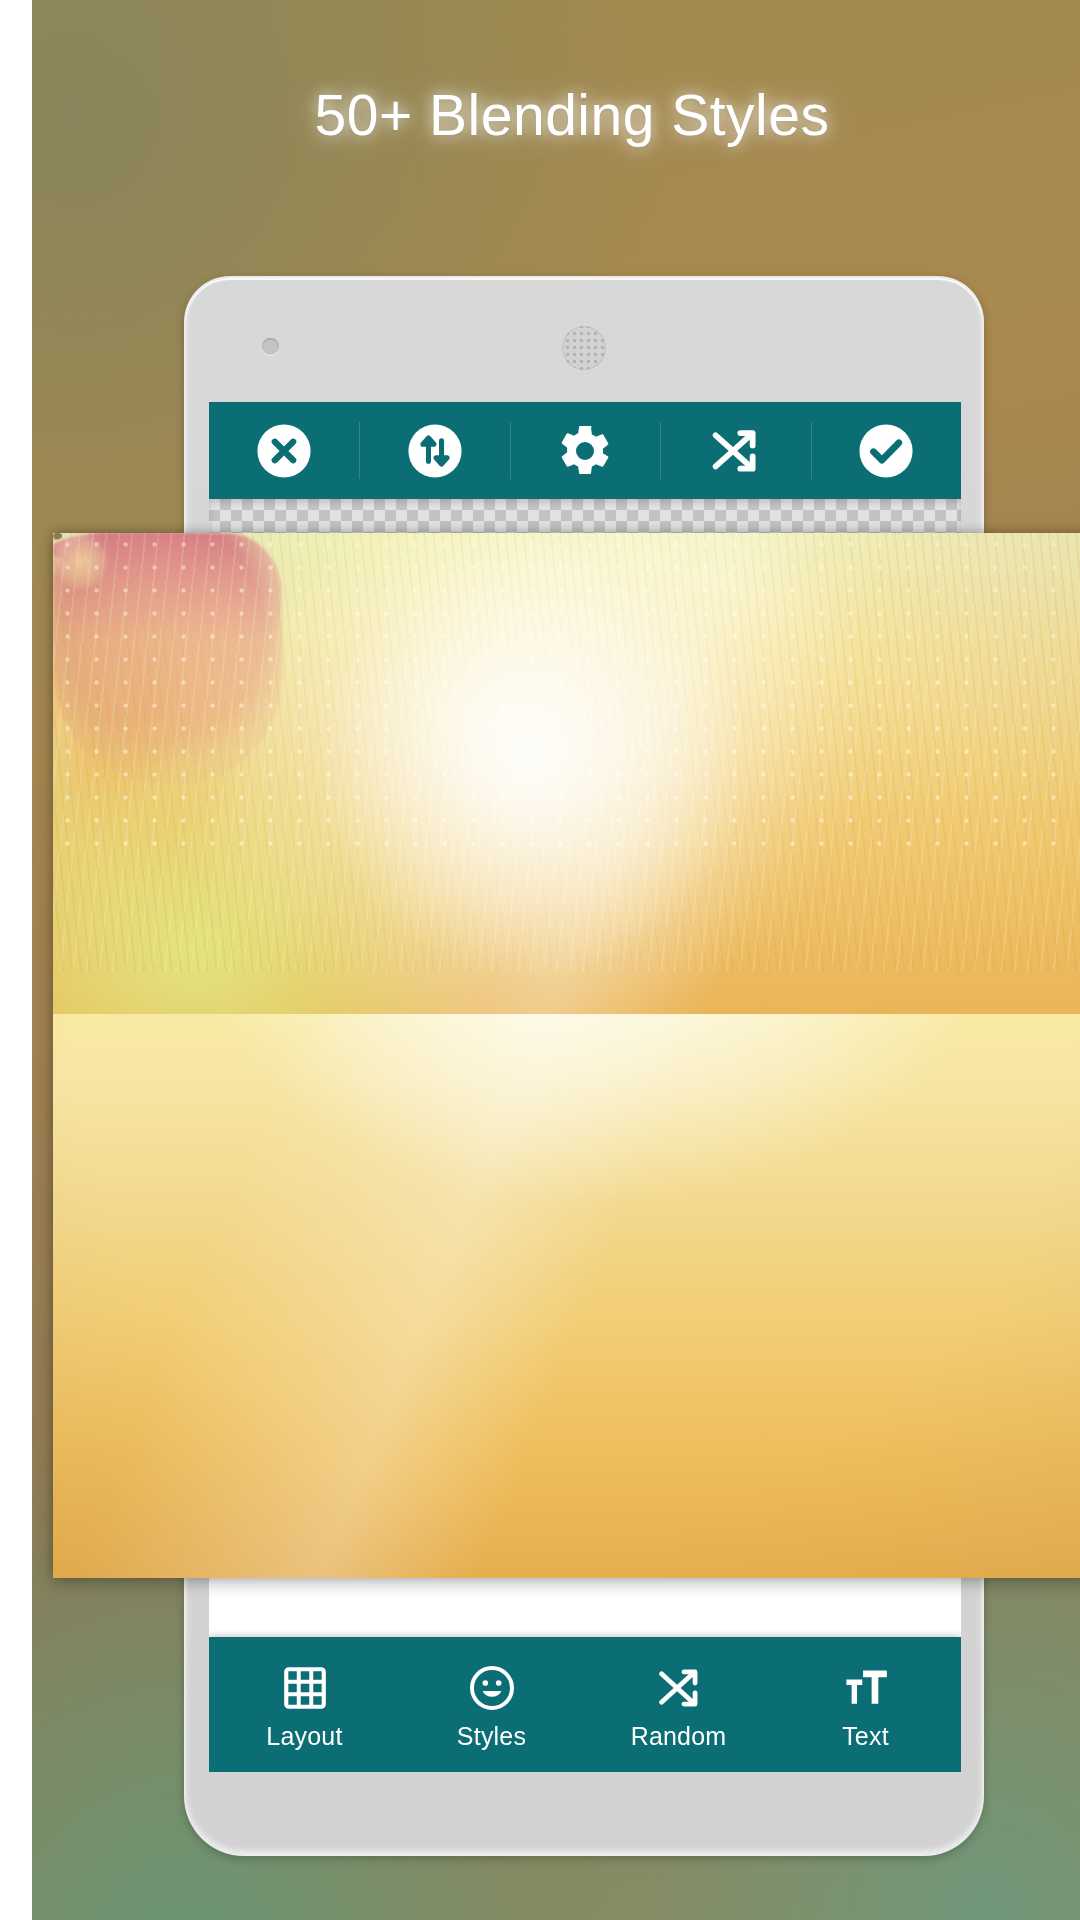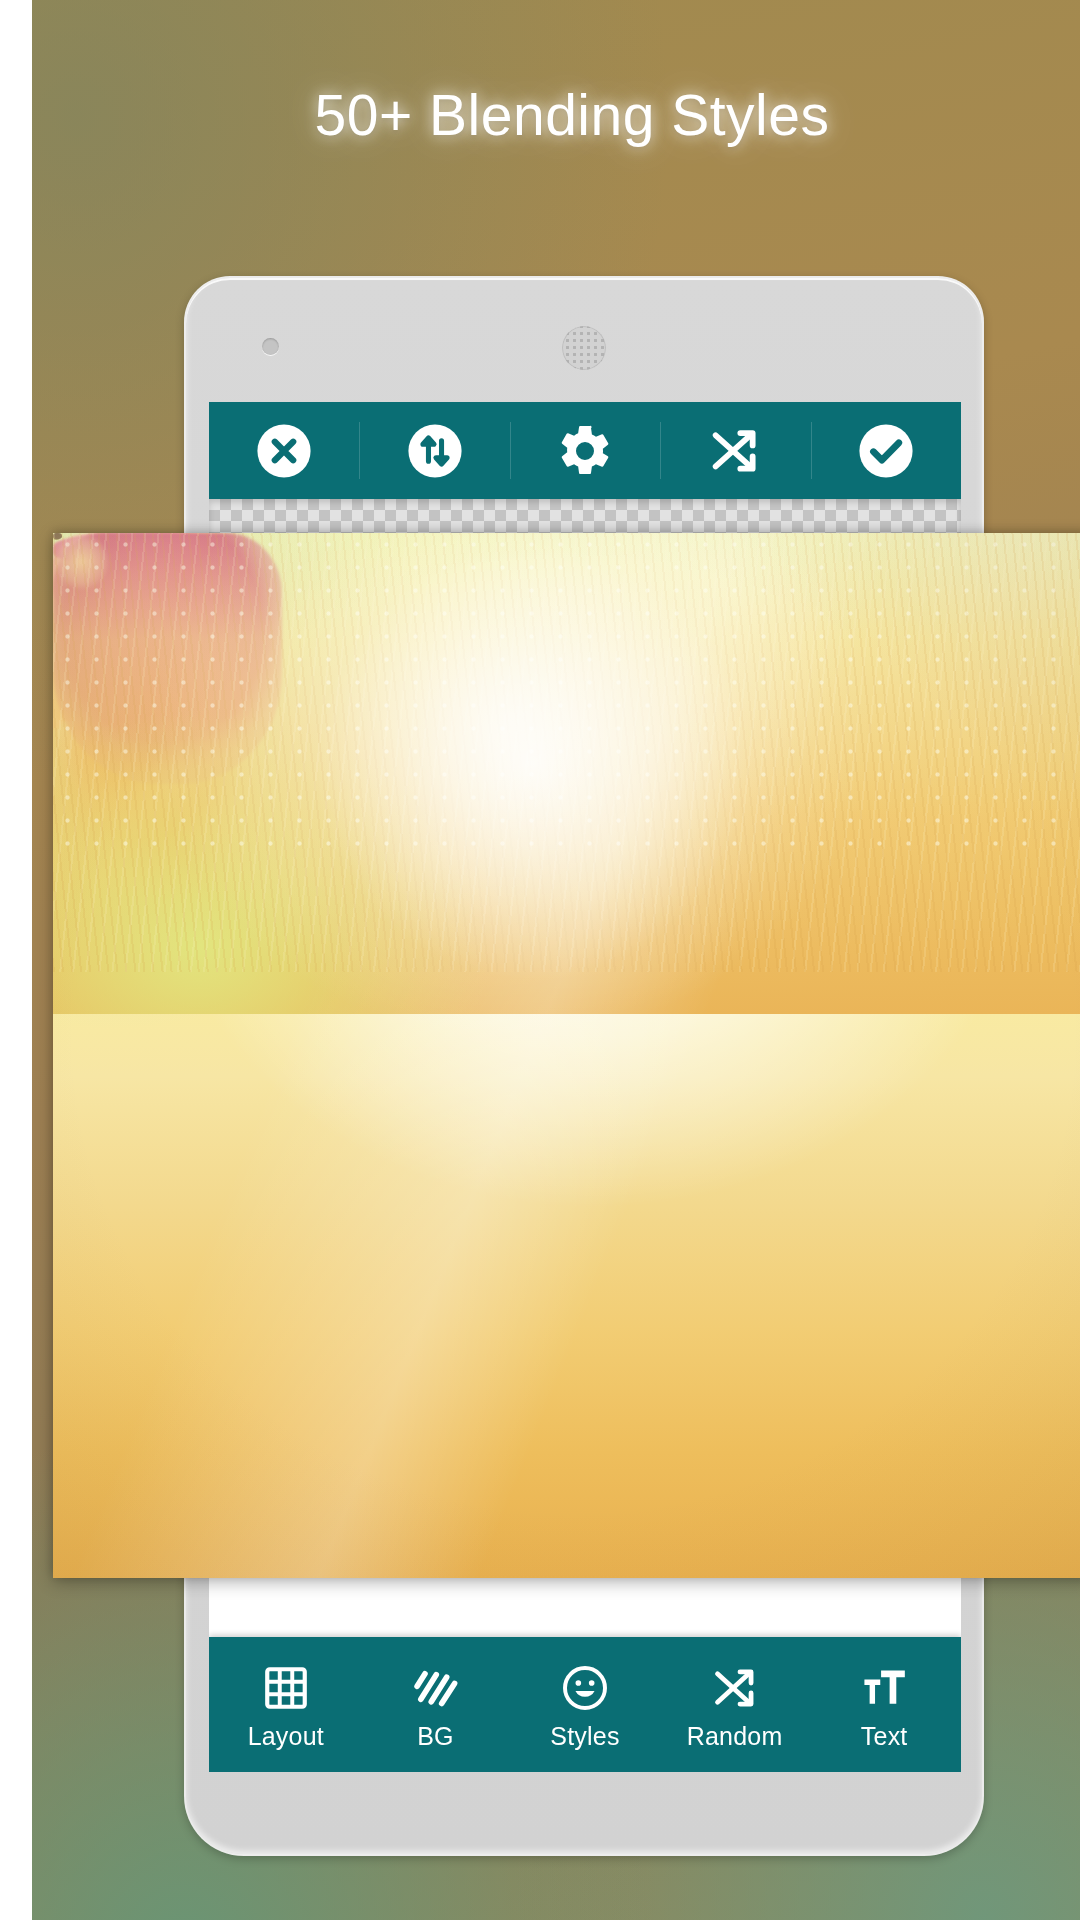--- a/index.html
+++ b/index.html
@@ -477,33 +477,20 @@
           <span class="nav-icon">
             <svg width="50" height="50" viewBox="0 0 24 24">
               <rect x="3" y="3" width="18" height="18" rx="1.2" fill="none" stroke="#fff" stroke-width="2"></rect>
               <path d="M9 3.6 V20.4 M15 3.6 V20.4 M3.6 9 H20.4 M3.6 15 H20.4" stroke="#fff" stroke-width="1.9"></path>
             </svg>
           </span>
           <span class="nav-label">Layout</span>
         </div>
 
 
-        <div class="nav-item">
-          <span class="nav-icon">
-            <svg width="50" height="50" viewBox="0 0 24 24">
-              <g stroke="#fff" stroke-width="2.7" stroke-linecap="round">
-                <path d="M5.2 17.4 L12.6 5.6"></path>
-                <path d="M10.2 18.6 L17.6 6.8"></path>
-                <path d="M15.2 19.4 L21.4 9.8"></path>
-                <path d="M3.4 11.2 L7.2 5.2"></path>
-              </g>
-            </svg>
-          </span>
-          <span class="nav-label">BG</span>
-        </div>
 
         <div class="nav-item">
           <span class="nav-icon">
             <svg width="50" height="50" viewBox="0 0 24 24">
               <circle cx="12" cy="12" r="9.6" fill="none" stroke="#fff" stroke-width="1.9"></circle>
               <circle cx="8.8" cy="9.6" r="1.35" fill="#fff"></circle>
               <circle cx="15.2" cy="9.6" r="1.35" fill="#fff"></circle>
               <path d="M7.4 13.4 A5.2 5.2 0 0 0 16.6 13.4 Z" fill="#fff"></path>
             </svg>
           </span>

